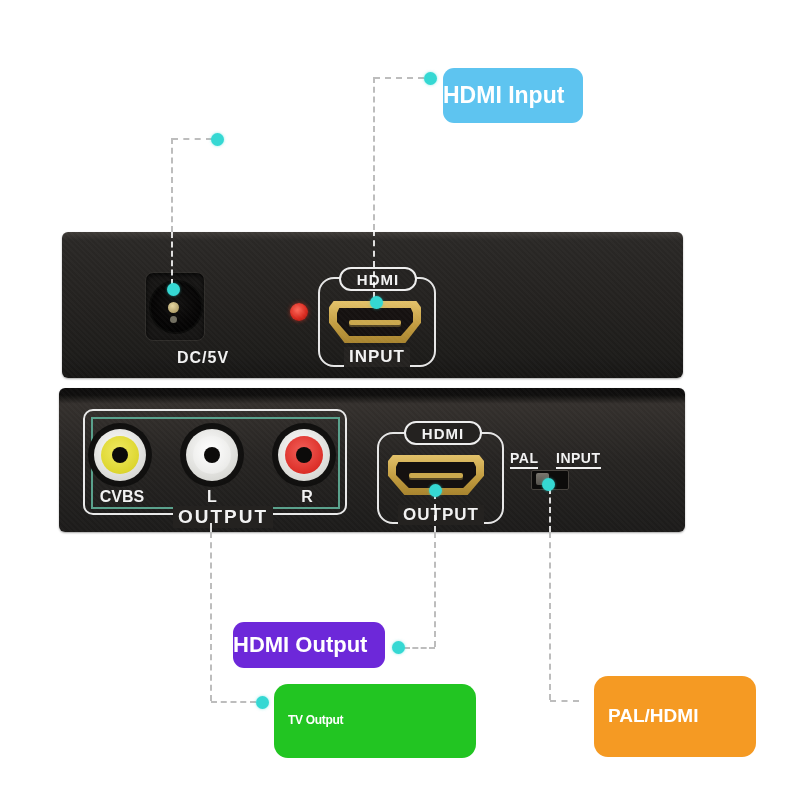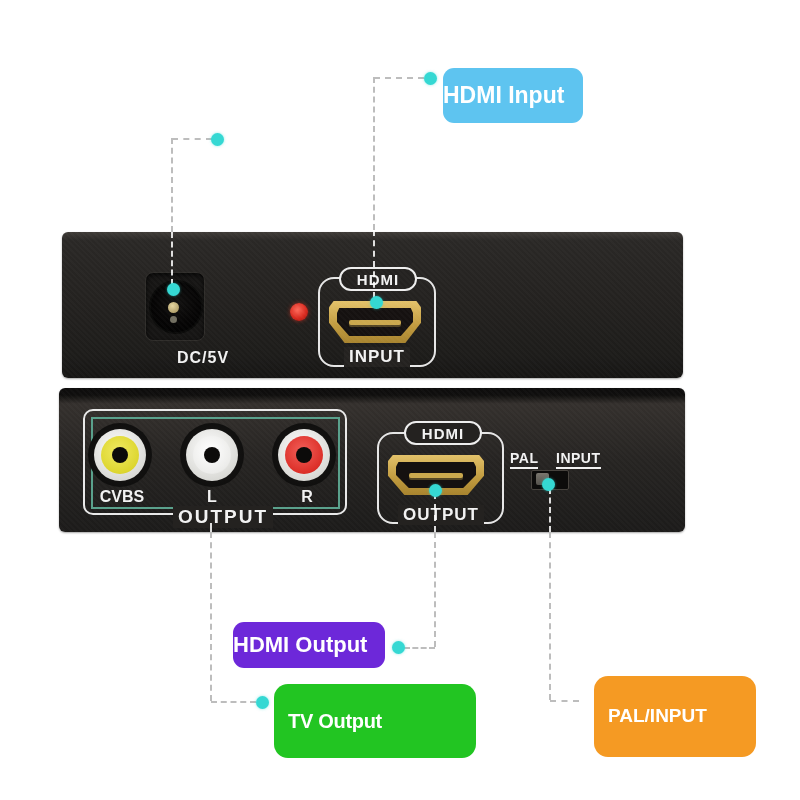--- a/index.html
+++ b/index.html
@@ -81,21 +81,21 @@
   .vline.onpanel{border-left-color:rgba(255,255,255,.85);}
   .dot{position:absolute;width:13px;height:13px;border-radius:50%;background:#35d8d3;z-index:5;
        box-shadow:0 0 3px rgba(53,216,211,.55);}
 
   .callout{position:absolute;z-index:3;color:#fff;font-weight:bold;border-radius:11px;
            display:flex;flex-direction:column;justify-content:center;}
   .callout.center{align-items:flex-start;text-align:center;}
   #callout-power{left:227px;top:111px;width:140px;height:44px;background:#f59a23;font-size:21px;}
   #callout-hdmi-in{left:443px;top:68px;width:140px;height:55px;background:#5ec4f0;font-size:23px;}
   #callout-hdmi-out{left:233px;top:622px;width:152px;height:46px;background:#6d28d9;font-size:22px;}
-  #callout-tv{left:274px;top:684px;width:188px;height:74px;background:#22c522;font-size:20px;
+  #callout-tv{left:274px;top:684px;width:188px;height:74px;background:#22c522;font-size:12px;
               padding-left:14px;line-height:1.3;letter-spacing:-0.3px;border-radius:14px;}
   #callout-pal{left:594px;top:676px;width:148px;height:81px;background:#f59a23;font-size:19px;
                padding-left:14px;line-height:1.3;border-radius:14px;}
 </style>
 </head>
 <body>
 
 <div id="canvas">
 
   <div id="top-panel" class="panel">
@@ -202,16 +202,16 @@
   <div id="callout-hdmi-in" class="callout center">
     <span>HDMI Input</span>
   </div>
   <div id="callout-hdmi-out" class="callout center">
     <span>HDMI Output</span>
   </div>
   <div id="callout-tv" class="callout">
     <span>TV Output</span>
   </div>
   <div id="callout-pal" class="callout">
-    <span>PAL/INPUT</span>
+    <span>PAL/HDMI</span>
   </div>
 
 </div>
 
 </body></html>

